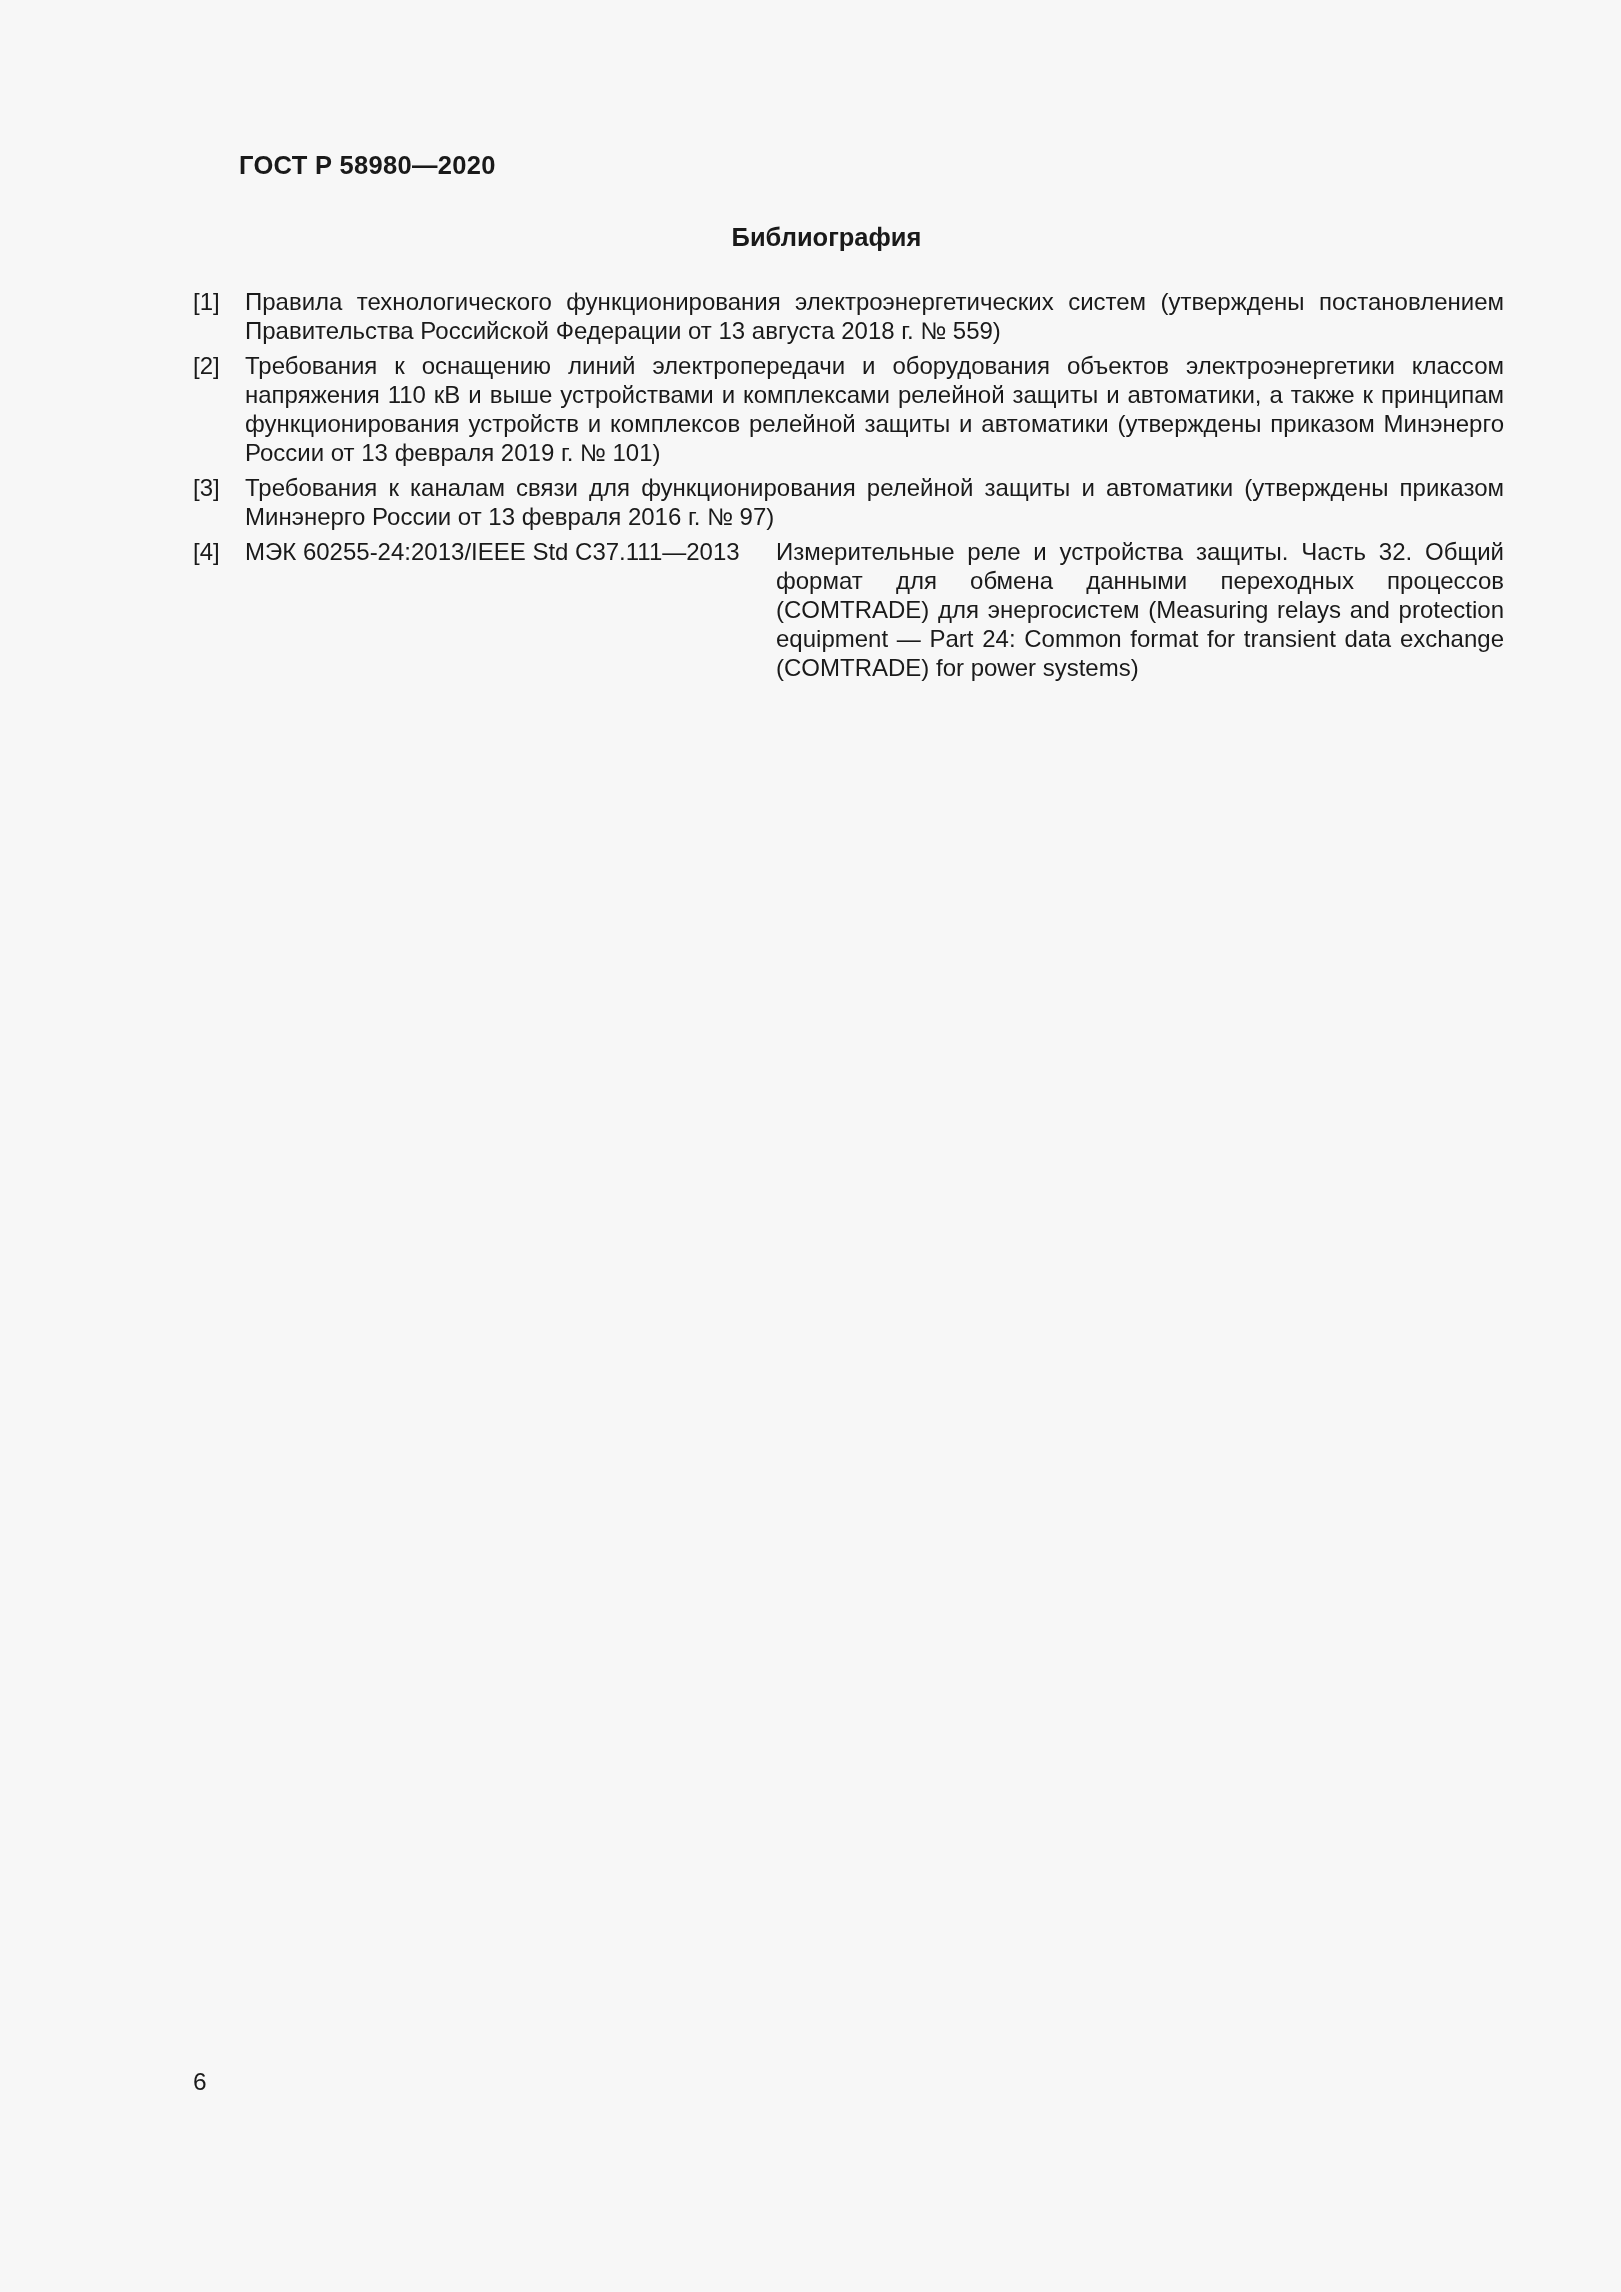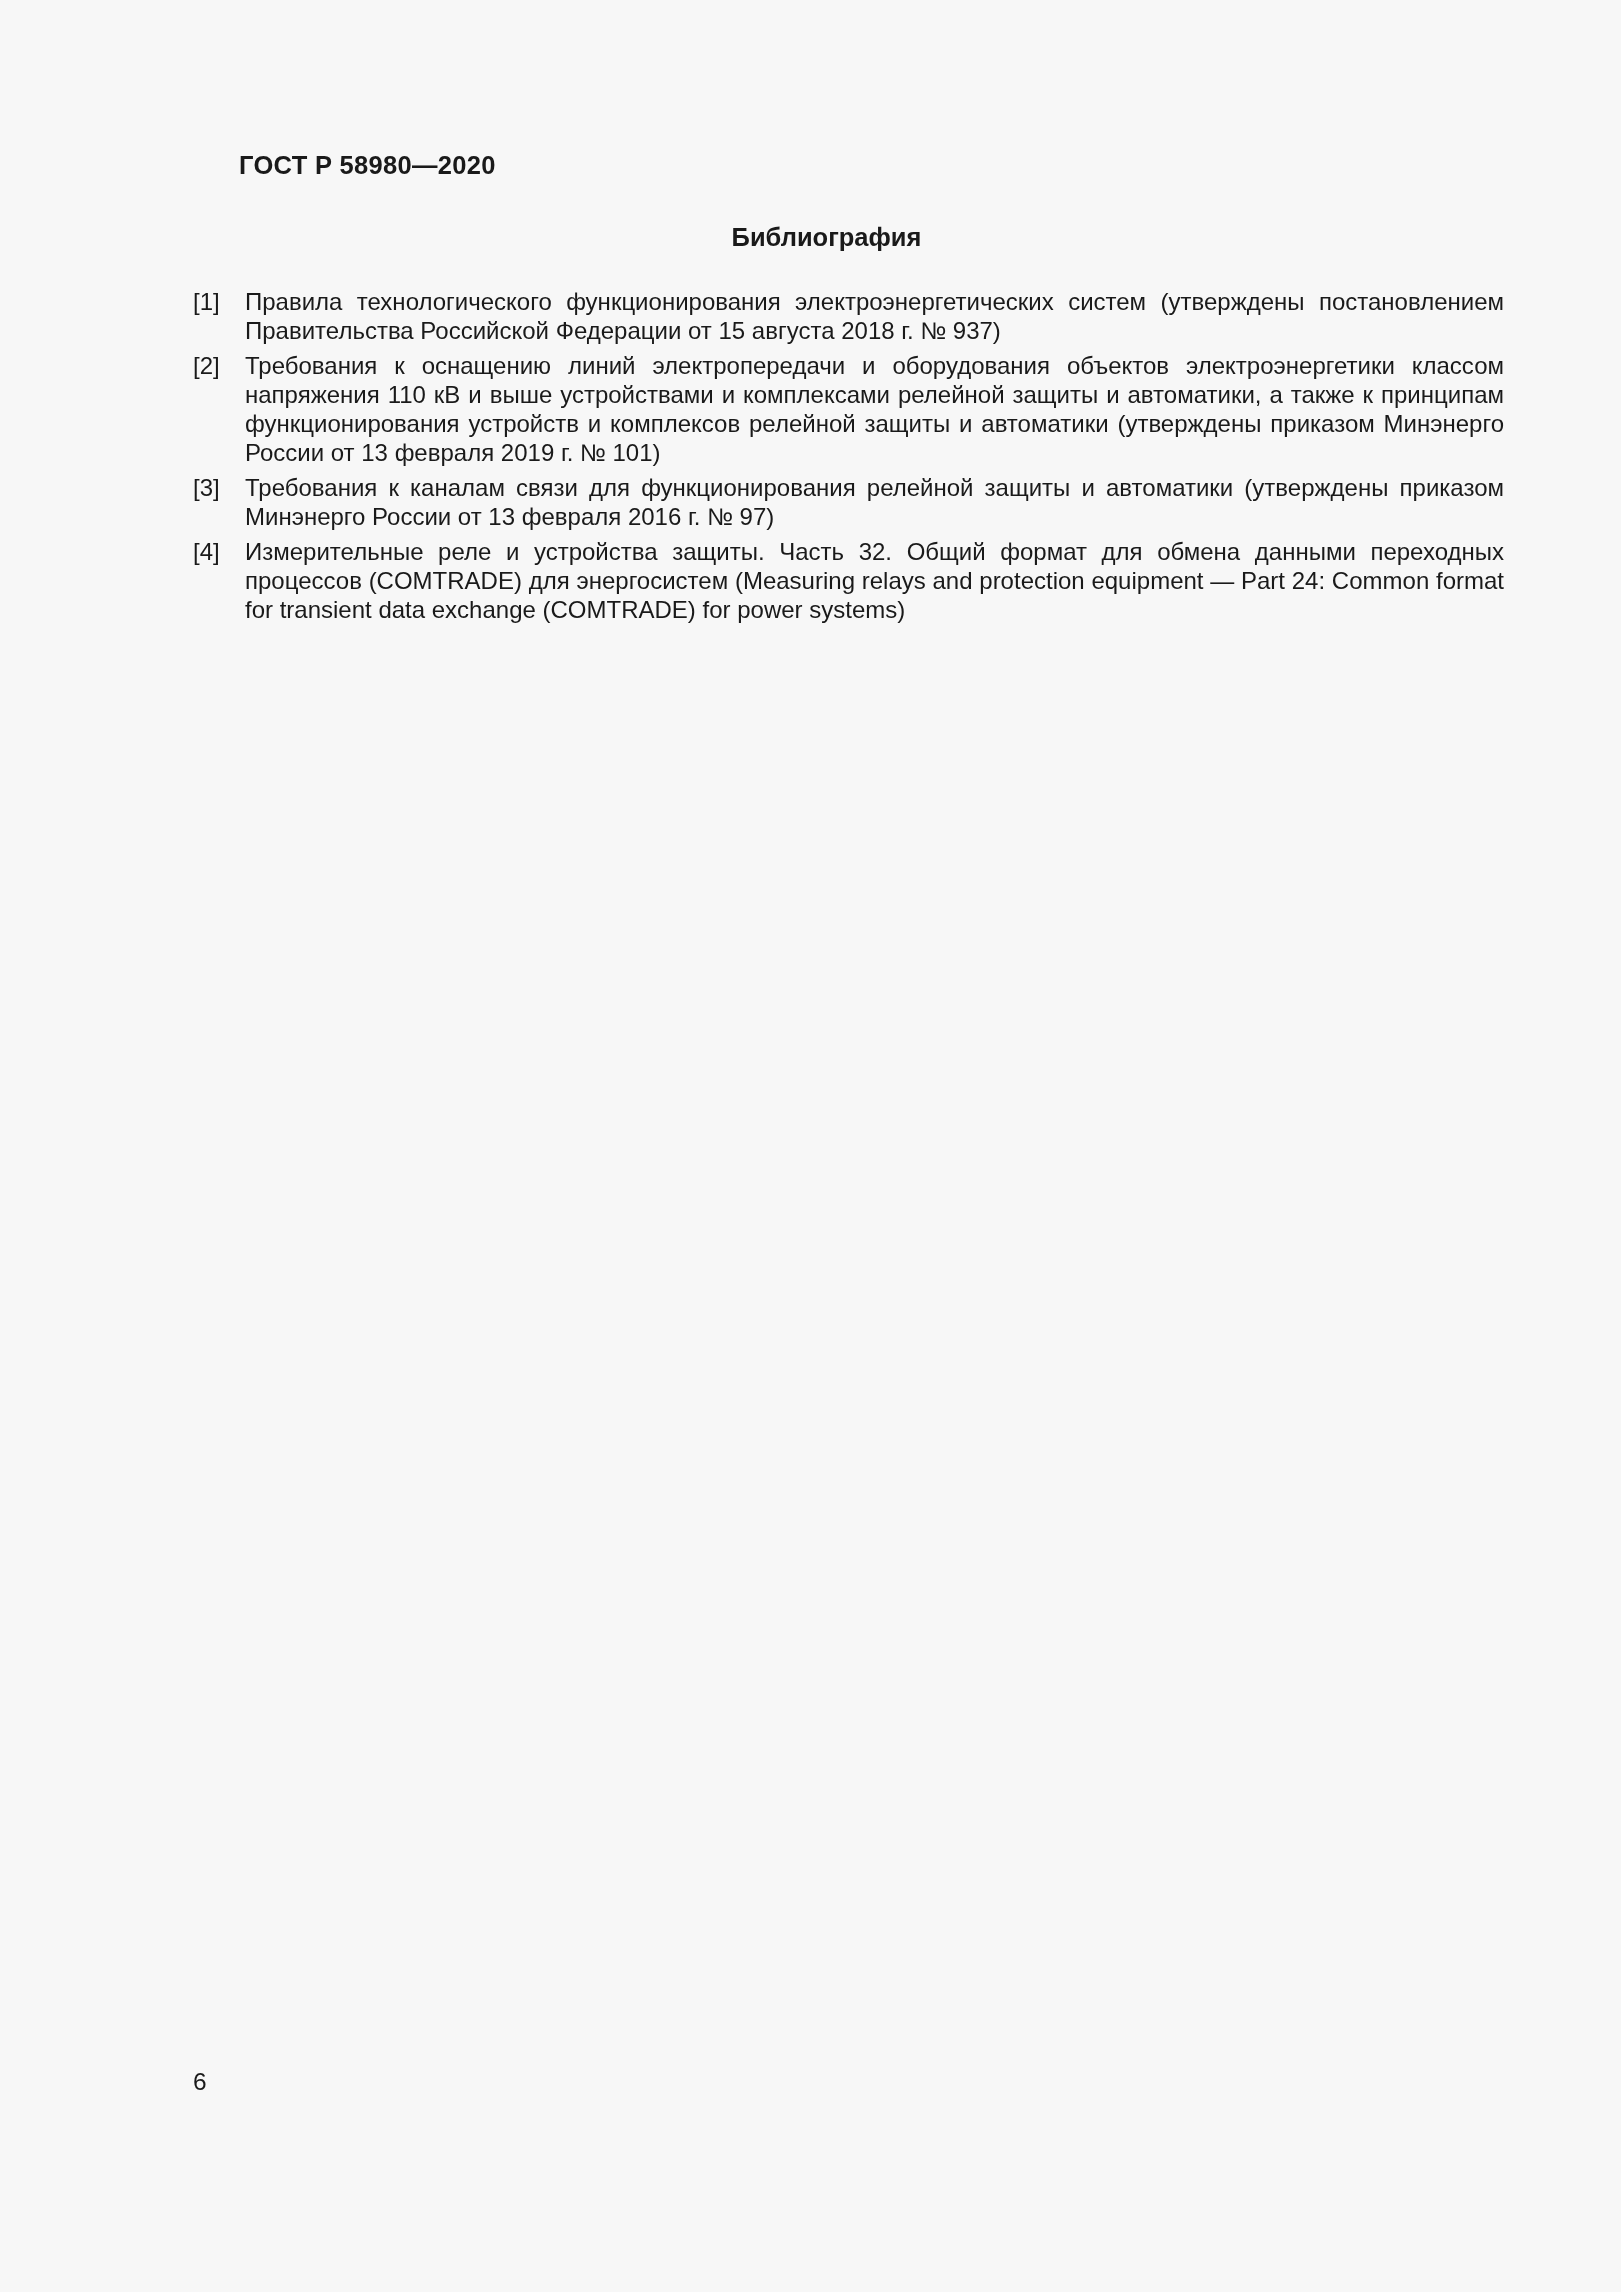--- a/index.html
+++ b/index.html
@@ -37,30 +37,31 @@
 
 <div class="doc-code">ГОСТ Р 58980—2020</div>
 
 <div class="section-title">
   <span>Библиография</span>
 </div>
 
 <div class="bib-list">
   <div class="bib-item">
     <div class="bib-num">[1]</div>
-    <div class="bib-text">Правила технологического функционирования электроэнергетических систем (утверждены постановлением Правительства Российской Федерации от 15 августа 2018 г. № 937)</div>
+    <div class="bib-text">Правила технологического функционирования электроэнергетических систем (утверждены постановлением Правительства Российской Федерации от 13 августа 2018 г. № 559)</div>
   </div>
   <div class="bib-item">
     <div class="bib-num">[2]</div>
     <div class="bib-text">Требования к оснащению линий электропередачи и оборудования объектов электроэнергетики классом напряжения 110 кВ и выше устройствами и комплексами релейной защиты и автоматики, а также к принципам функционирования устройств и комплексов релейной защиты и автоматики (утверждены приказом Минэнерго России от 13 февраля 2019 г. № 101)</div>
   </div>
   <div class="bib-item">
     <div class="bib-num">[3]</div>
     <div class="bib-text">Требования к каналам связи для функционирования релейной защиты и автоматики (утверждены приказом Минэнерго России от 13 февраля 2016 г. № 97)</div>
   </div>
   <div class="bib-item split">
     <div class="bib-num">[4]</div>
+    <div class="bib-code">МЭК 60255-24:2013/IEEE Std C37.111—2013</div>
     <div class="bib-text">Измерительные реле и устройства защиты. Часть 32. Общий формат для обмена данными переходных процессов (COMTRADE) для энергосистем (Measuring relays and protection equipment — Part 24: Common format for transient data exchange (COMTRADE) for power systems)</div>
   </div>
 </div>
 
 <div class="page-num">6</div>
 
 
 </body></html>

